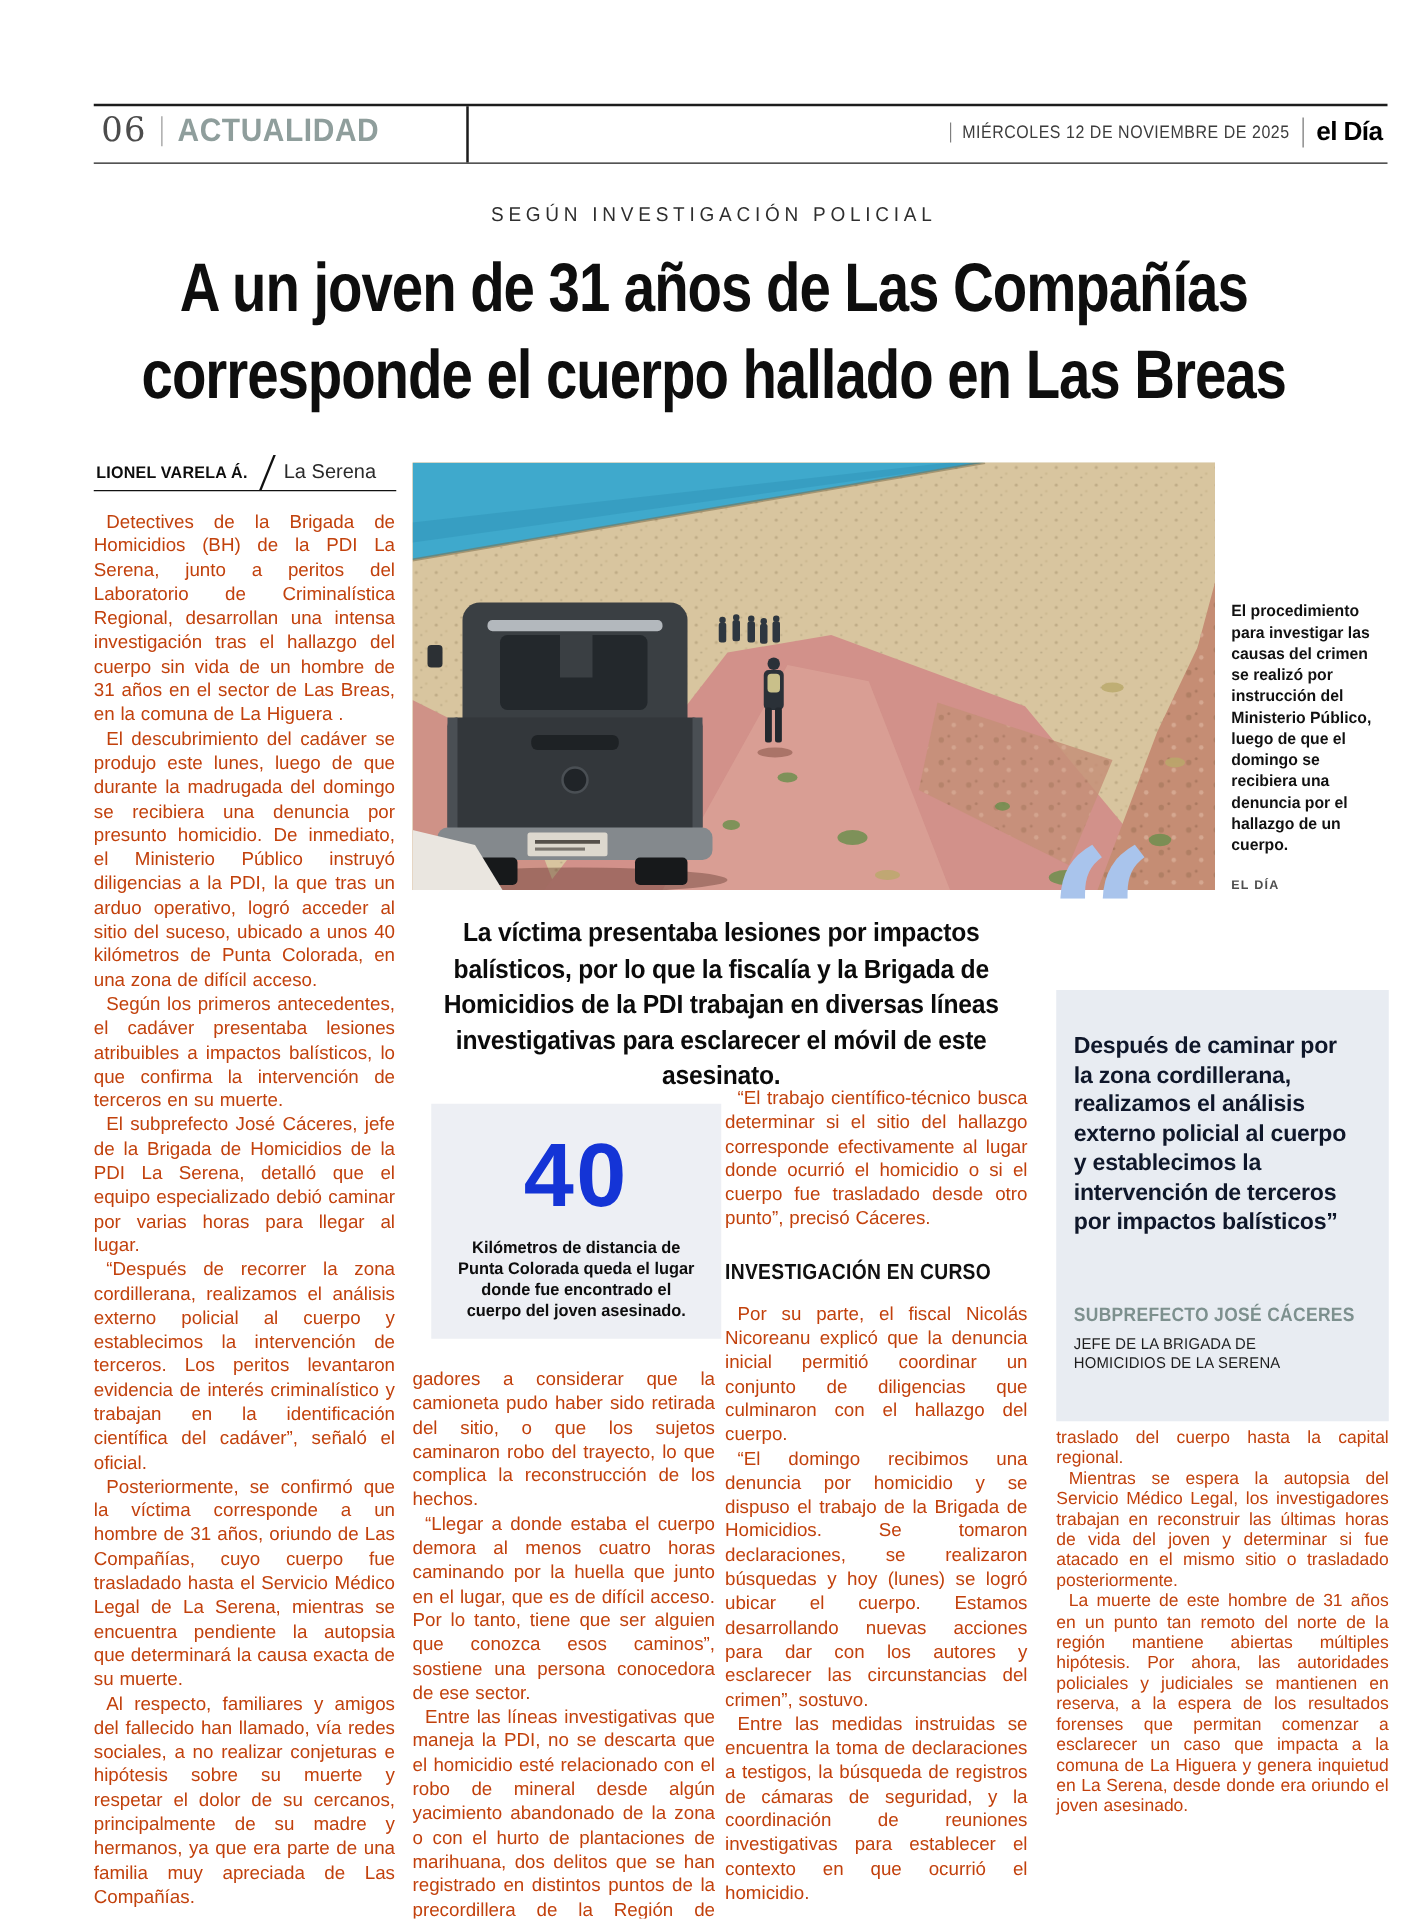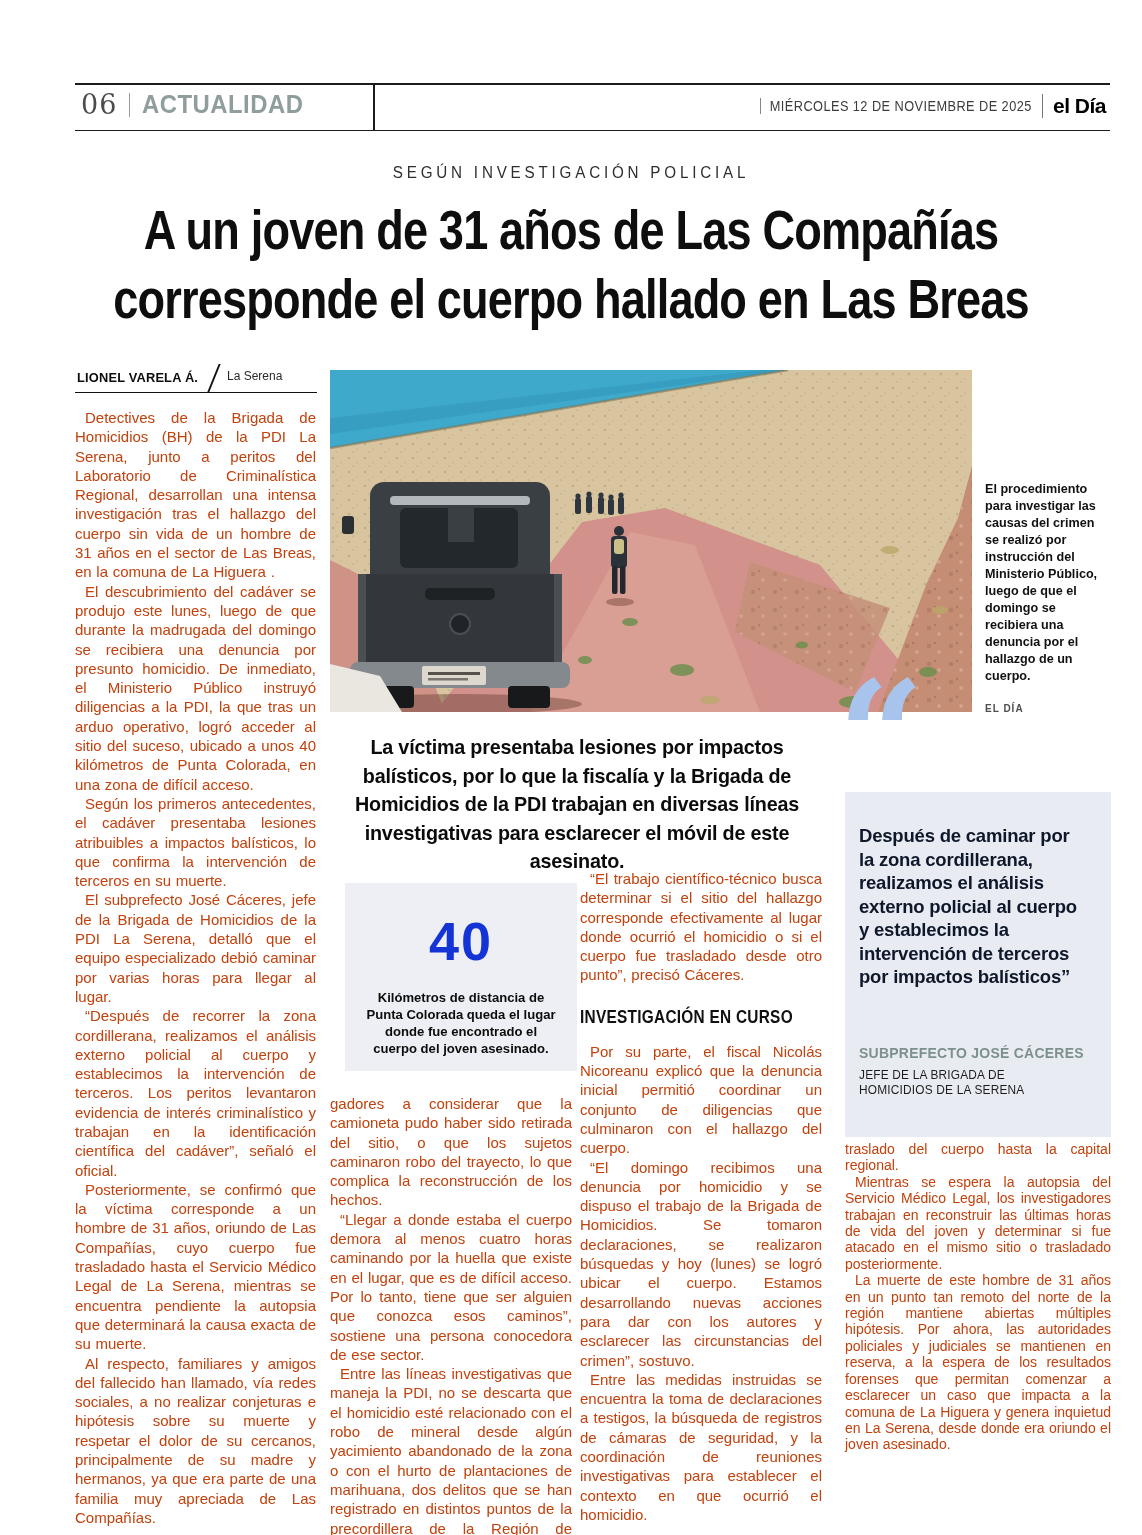--- a/index.html
+++ b/index.html
@@ -19,21 +19,21 @@
 
   
   .kicker{position:absolute;left:0;top:164px;width:1142px;text-align:center;font-size:16px;color:#2e2e2e;letter-spacing:4px;transform:scaleX(.95);}
   .headline{position:absolute;left:0;top:196px;width:1142px;text-align:center;font-weight:bold;color:#0e0e0e;font-size:55px;line-height:69px;letter-spacing:-1px;}
   .headline .hl-line{display:block;transform:scaleX(.82);transform-origin:center;white-space:nowrap;}
 
   
   .byline{position:absolute;left:75px;top:366px;width:242px;height:26px;border-bottom:1.5px solid #111;}
   .byline-author{font-size:13.5px;font-weight:bold;color:#0c0c0c;letter-spacing:.2px;position:absolute;left:2px;top:4px;transform:scaleX(.95);transform-origin:left center;}
   .byline-slash{position:absolute;left:138px;top:-2px;width:1.5px;height:28px;background:#111;transform:skewX(-22deg);}
-  .byline-loc{font-size:12px;color:#2a2a2a;position:absolute;left:152px;top:3px;}
+  .byline-loc{font-size:16px;color:#2a2a2a;position:absolute;left:152px;top:3px;}
 
   
   .colA{position:absolute;left:75px;top:408px;width:241px;}
   .colB{position:absolute;left:330px;top:1094px;width:242px;}
   .colC{position:absolute;left:580px;top:869px;width:242px;}
   .colD{position:absolute;left:845px;top:1141px;width:266px;}
   .bodytext p{margin:0;text-align:justify;font-size:15px;line-height:19.3px;color:#c2410c;text-indent:10px;word-spacing:.5px;}
   .colD p{font-size:14px;line-height:16.4px;}
   .colB .plist p:first-child,.colD .plist p:first-child{text-indent:0;}
   .subhead{font-size:17.5px;font-weight:bold;color:#101010;margin:22px 0 14px 0;transform:scaleX(.88);transform-origin:left center;white-space:nowrap;letter-spacing:.3px;}
@@ -42,21 +42,21 @@
   .photo{position:absolute;left:330px;top:370px;width:642px;height:342px;overflow:hidden;background:#d8c59f;}
   .photo svg{display:block;}
   .photo-caption{position:absolute;left:985px;top:480px;width:126px;font-size:13px;font-weight:bold;line-height:17px;color:#111;transform:scaleX(.97);transform-origin:left top;}
   .photo-credit{position:absolute;left:985px;top:703px;font-size:10px;font-weight:bold;color:#4e4e4e;letter-spacing:1px;}
 
   
   .lead{position:absolute;left:332px;top:733px;width:490px;text-align:center;font-weight:bold;font-size:21px;line-height:28.5px;color:#0b0b0b;transform:scaleX(.94);transform-origin:center top;letter-spacing:-.2px;}
 
   
   .stat-box{position:absolute;left:345px;top:883px;width:232px;height:188px;background:#edeff4;text-align:center;}
-  .stat-number{font-size:54px;line-height:80px;font-weight:bold;color:#1434d6;margin-top:18px;letter-spacing:2px;}
+  .stat-number{font-size:72px;line-height:80px;font-weight:bold;color:#1434d6;margin-top:18px;letter-spacing:2px;}
   .stat-caption{font-size:13.5px;font-weight:bold;line-height:17px;color:#0d0d0d;margin:8px 14px 0 14px;transform:scaleX(.97);transform-origin:center top;}
 
   
   .quote-box{position:absolute;left:845px;top:792px;width:266px;height:345px;background:#e8ecf2;}
   .quote-mark{position:absolute;left:838px;top:660px;font-family:"DejaVu Serif",serif;font-weight:bold;font-size:150px;line-height:150px;color:#a9c4ec;pointer-events:none;}
   .quote-text{position:absolute;left:14px;top:32px;width:230px;font-size:18.5px;font-weight:bold;line-height:23.5px;color:#0f172a;letter-spacing:-.2px;}
   .quote-attr{position:absolute;left:14px;top:252px;font-size:15.5px;font-weight:bold;color:#7d908e;transform:scaleX(.9);transform-origin:left center;white-space:nowrap;letter-spacing:.3px;}
   .quote-role{position:absolute;left:14px;top:276px;width:230px;font-size:12.5px;line-height:15px;color:#1c1c1c;transform:scaleX(.95);transform-origin:left top;letter-spacing:.2px;}
 </style>
 </head>
@@ -200,21 +200,21 @@
   <div class="lead">La víctima presentaba lesiones por impactos balísticos, por lo que la fiscalía y la Brigada de Homicidios de la PDI trabajan en diversas líneas investigativas para esclarecer el móvil de este asesinato.</div>
 
   <div class="stat-box">
     <div class="stat-number">40</div>
     <div class="stat-caption">Kilómetros de distancia de Punta Colorada queda el lugar donde fue encontrado el cuerpo del joven asesinado.</div>
   </div>
 
   <div class="colB bodytext">
     <div class="plist">
         <p>gadores a considerar que la camioneta pudo haber sido retirada del sitio, o que los sujetos caminaron robo del trayecto, lo que complica la reconstrucción de los hechos.</p>
-        <p>“Llegar a donde estaba el cuerpo demora al menos cuatro horas caminando por la huella que existe en el lugar, que es de difícil acceso. Por lo tanto, tiene que ser alguien que conozca esos caminos”, sostiene una persona conocedora de ese sector.</p>
+        <p>“Llegar a donde estaba el cuerpo demora al menos cuatro horas caminando por la huella que junto en el lugar, que es de difícil acceso. Por lo tanto, tiene que ser alguien que conozca esos caminos”, sostiene una persona conocedora de ese sector.</p>
         <p>Entre las líneas investigativas que maneja la PDI, no se descarta que el homicidio esté relacionado con el robo de mineral desde algún yacimiento abandonado de la zona o con el hurto de plantaciones de marihuana, dos delitos que se han registrado en distintos puntos de la precordillera de la Región de Coquimbo.</p>
       </div>
   </div>
 
   <div class="colC bodytext">
     <div class="plist">
         <p>“El trabajo científico-técnico busca determinar si el sitio del hallazgo corresponde efectivamente al lugar donde ocurrió el homicidio o si el cuerpo fue trasladado desde otro punto”, precisó Cáceres.</p>
       </div>
     <div class="subhead">INVESTIGACIÓN EN CURSO</div>
     <div class="plist">

